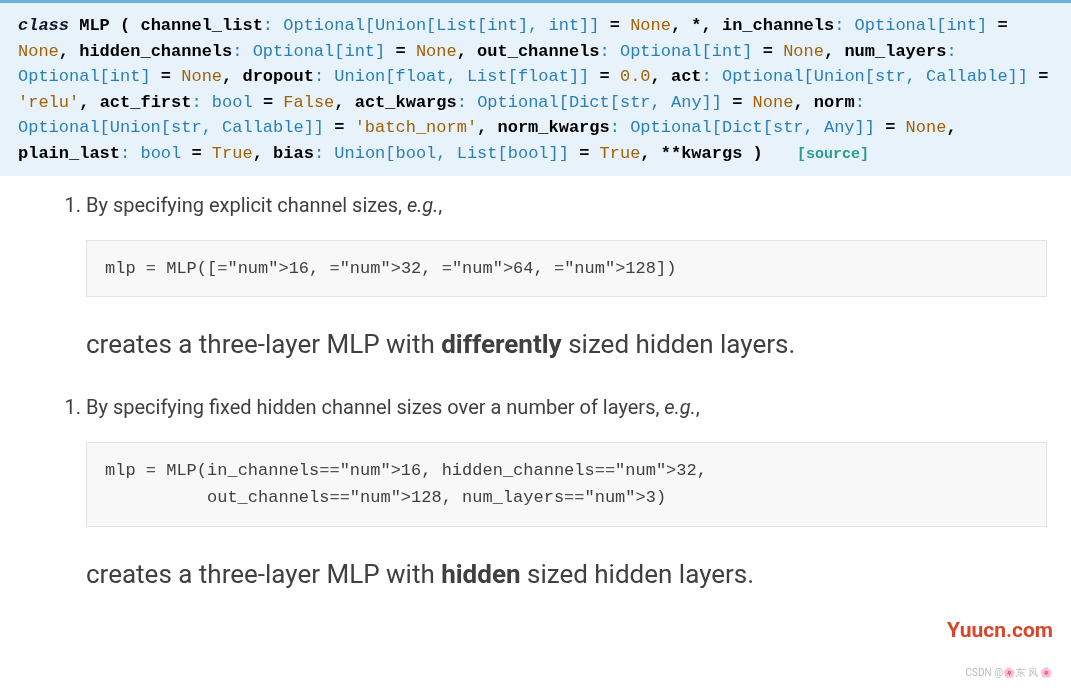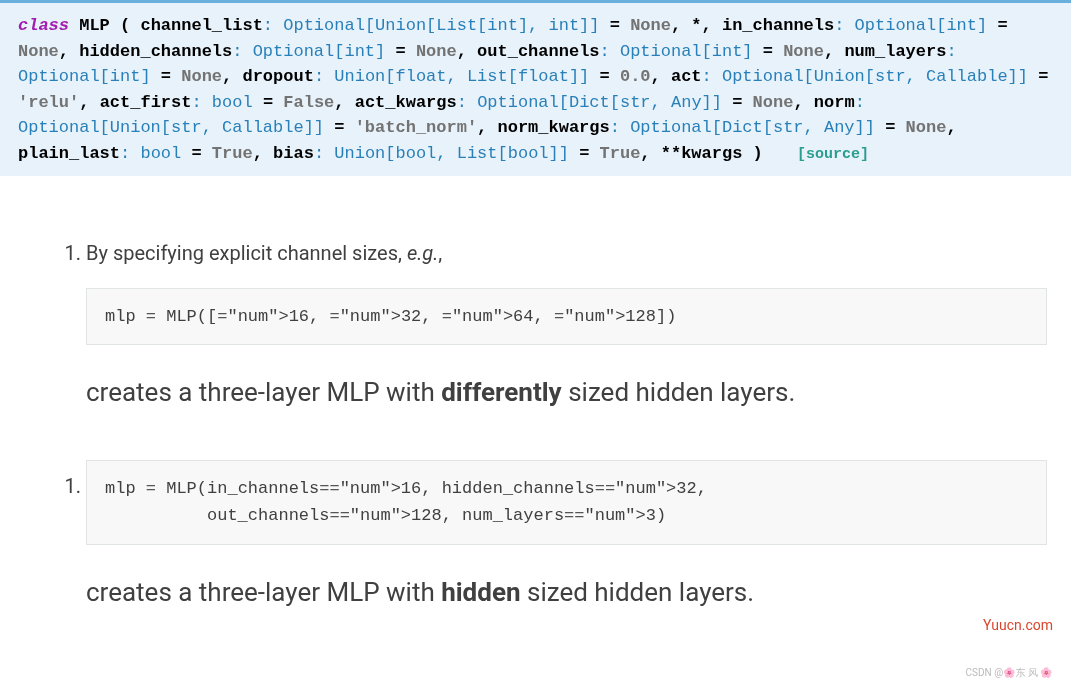--- a/index.html
+++ b/index.html
@@ -20,21 +20,21 @@
       border-top: 3px solid #6ab0de;
       padding: 10px 18px;
       font-family: "SFMono-Regular", Consolas, "Liberation Mono", Menlo, monospace;
       font-size: 17px;
       line-height: 1.5;
       color: #2980b9;
     }
     .signature-box .kw {
       font-style: italic;
       font-weight: bold;
-      color: #a21caf;
+      color: #0f172a;
     }
     .signature-box .classname {
       font-weight: bold;
       color: #000;
     }
     .signature-box .paren {
       color: #000;
       font-weight: bold;
     }
     .signature-box .param {
@@ -44,22 +44,22 @@
     }
     .signature-box .type {
       color: #2980b9;
       font-weight: normal;
     }
     .signature-box .eq {
       color: #000;
       font-weight: bold;
     }
     .signature-box .default {
-      color: #737373;
-      font-weight: bold;
+      color: #a16207;
+      font-weight: normal;
     }
     .signature-box .comma {
       color: #000;
       font-weight: bold;
     }
     .source-link {
       color: #2a9d8f;
       font-weight: bold;
       font-size: 15px;
       margin-left: 24px;
@@ -77,21 +77,20 @@
       border: 1px solid #e1e4e5;
       border-radius: 4px;
       padding: 2px 6px;
       font-family: "SFMono-Regular", Consolas, "Liberation Mono", Menlo, monospace;
       font-size: 16px;
       color: #404040;
     }
     ol {
       padding-left: 50px;
       margin-bottom: 0;
-      margin-top: 48px;
     }
     ol li {
       font-size: 20px;
       color: #404040;
       margin-bottom: 18px;
     }
     .li-text {
       margin-bottom: 20px;
     }
     em {
@@ -115,22 +114,22 @@
       margin-bottom: 28px;
     }
     .desc strong {
       font-weight: bold;
     }
     .watermark-red {
       position: absolute;
       right: 18px;
       top: 615px;
       color: #d9462c;
-      font-size: 14px;
-      font-weight: normal;
+      font-size: 21px;
+      font-weight: bold;
       text-align: right;
     }
     .watermark-gray {
       position: absolute;
       right: 18px;
       top: 665px;
       color: #bbb;
       font-size: 10px;
     }
   </style>
@@ -151,20 +150,23 @@
       </div>
       <div class="code-block" id="code1">mlp <span class="o">=</span> MLP([<span class<span="" class="o">=</span>"num"&gt;16, <span class<span="" class="o">=</span>"num"&gt;32, <span class<span="" class="o">=</span>"num"&gt;64, <span class<span="" class="o">=</span>"num"&gt;128])</div>
       <div class="desc">
         <span>creates a three-layer MLP with </span><strong>differently</strong><span> sized hidden layers.</span>
       </div>
     </li>
   </ol>
 
   <ol>
     <li>
+      <div class="li-text">
+        <span>By specifying fixed hidden channel sizes over a number of layers, </span><em>e.g.</em><span>,</span>
+      </div>
       <div class="code-block" id="code2">mlp <span class="o">=</span> MLP(in_channels<span class="o">=</span><span class<span="" class="o">=</span>"num"&gt;16, hidden_channels<span class="o">=</span><span class<span="" class="o">=</span>"num"&gt;32,
           out_channels<span class="o">=</span><span class<span="" class="o">=</span>"num"&gt;128, num_layers<span class="o">=</span><span class<span="" class="o">=</span>"num"&gt;3)</div>
       <div class="desc">
         <span>creates a three-layer MLP with </span><strong>hidden</strong><span> sized hidden layers.</span>
       </div>
     </li>
   </ol>
 </div>
 
 <div class="watermark-red">Yuucn.com</div>

